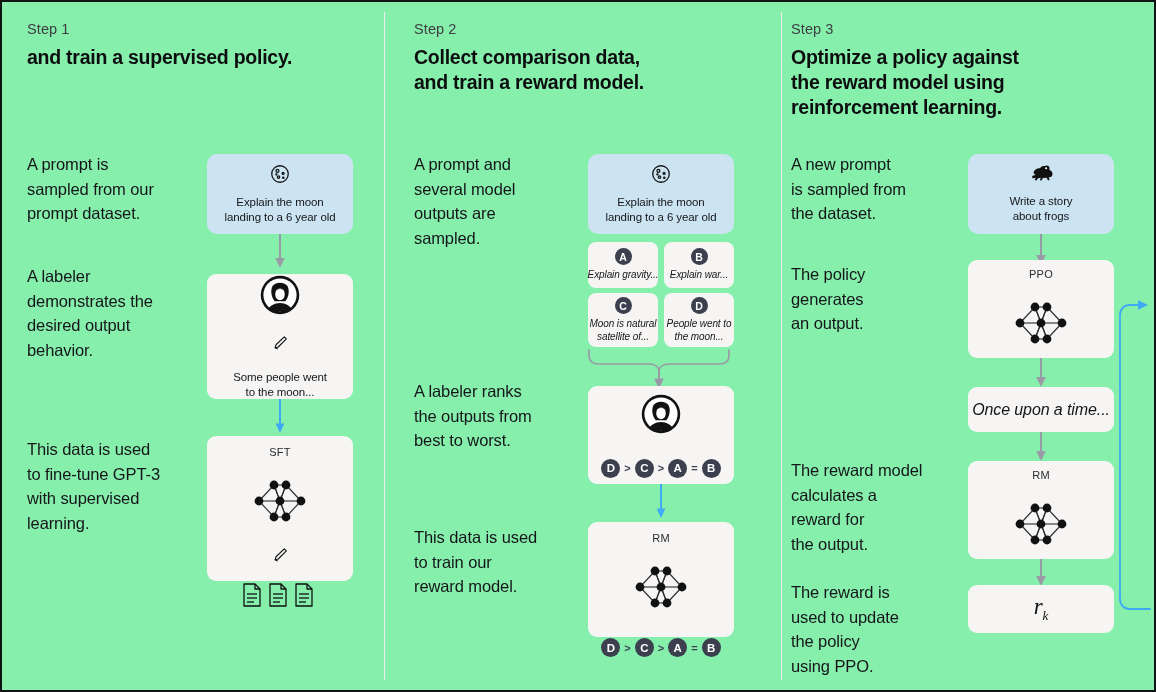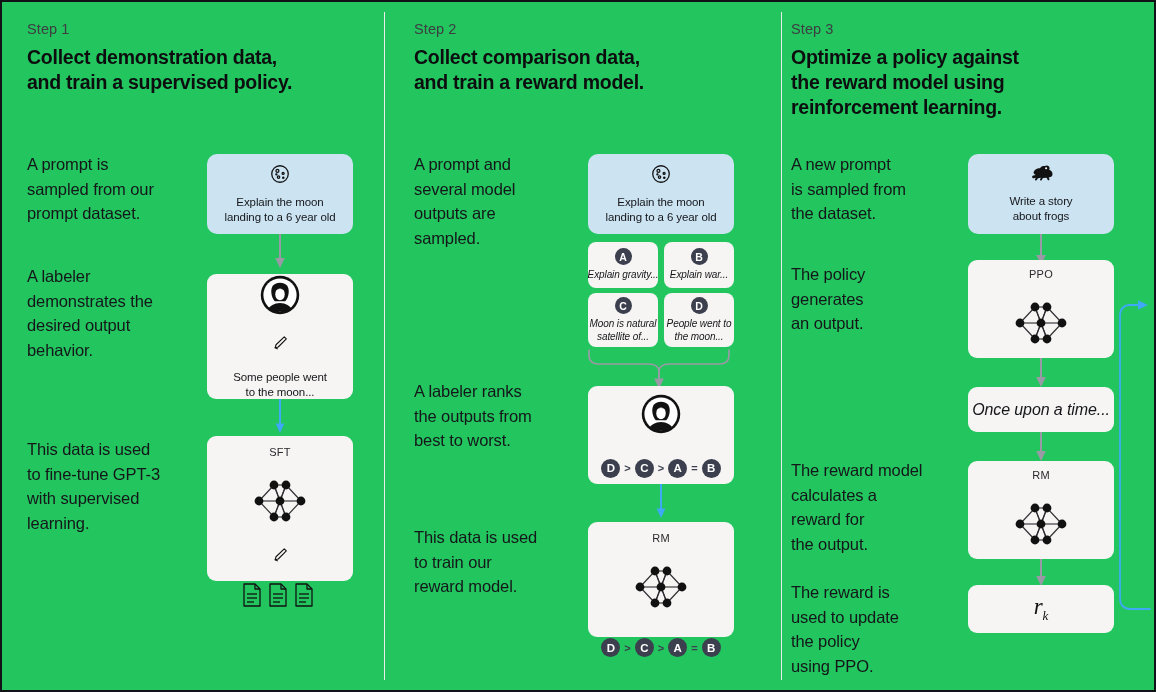--- a/index.html
+++ b/index.html
@@ -8,21 +8,21 @@
     background:#ffffff;
     font-family:"Liberation Sans", sans-serif;
     color:#1b1b1f;
     overflow:hidden;
     position:relative;
   }
   #frame{
     position:absolute;inset:0;
     border:2px solid #111317;
     box-sizing:border-box;
-    background:#22c55e;
+    background:#86efac;
   }
   .divline{position:absolute;top:10px;bottom:10px;width:1px;background:#ececec;}
 
   .step-label{
     position:absolute;
     font-size:14.5px;color:#3d3d42;font-weight:400;letter-spacing:0.1px;
   }
   .step-title{
     position:absolute;
     font-size:19.5px;font-weight:700;line-height:25px;color:#0d0d0f;
@@ -76,21 +76,20 @@
 <body>
 
 <div id="frame">
 
   <div class="divline" style="left:382px;"></div>
   <div class="divline" style="left:779px;"></div>
 
   <div>
     <div class="step-label" style="left:25px;top:19px;">Step 1</div>
     <div class="step-title" style="left:25px;top:43px;width:340px;">
-      <div>Collect demonstration data,</div>
       <div>and train a supervised policy.</div>
     </div>
 
     <div class="para" style="left:25px;top:150px;white-space:pre;">A prompt is
 sampled from our
 prompt dataset.</div>
     <div class="para" style="left:25px;top:262px;white-space:pre;">A labeler
 demonstrates the
 desired output
 behavior.</div>

